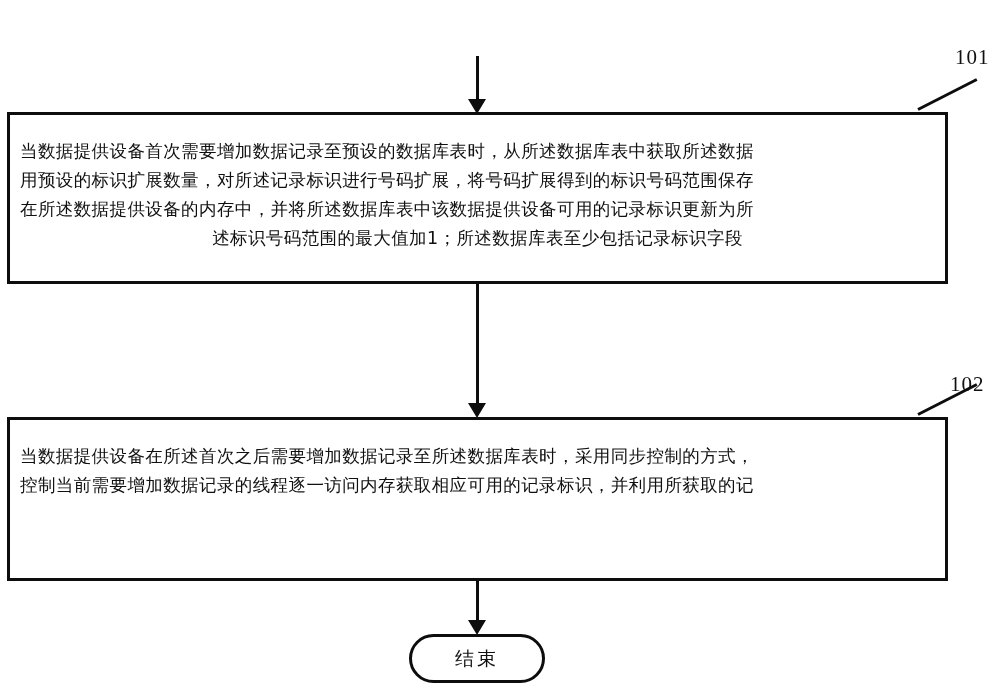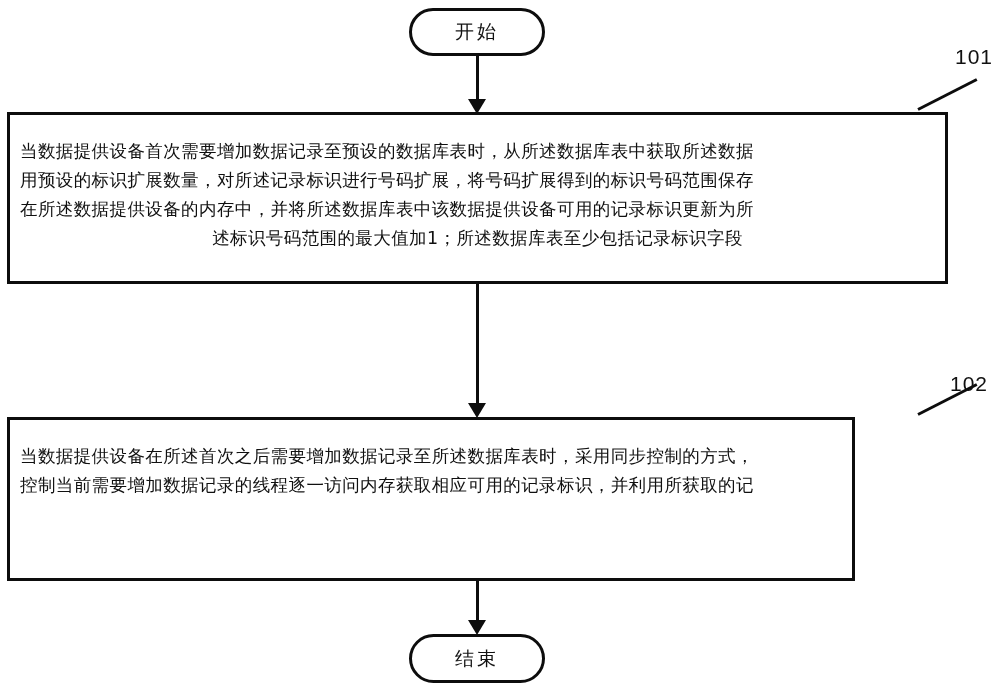--- a/index.html
+++ b/index.html
@@ -43,21 +43,21 @@
 
   
   .process-box {
     position: absolute;
     box-sizing: border-box;
     border: 3px solid #0d0d0d;
     background: #ffffff;
     padding: 22px 10px 0 10px;
   }
   #box-101 { left: 7px; top: 112px; width: 941px; height: 172px; }
-  #box-102 { left: 7px; top: 417px; width: 848px; height: 164px; }
+  #box-102 { left: 7px; top: 417px; width: 941px; height: 164px; }
 
   .box-text {
     font-family: "DejaVu Sans", "Liberation Sans", sans-serif;
     font-size: 17.5px;
     line-height: 29px;
     color: #101010;
     letter-spacing: 0.4px;
   }
   .box-text .line {
     display: block;
@@ -87,21 +87,21 @@
   #conn-start-101   { top: 56px;  height: 44px; }
   #arrow-start-101  { top: 99px; }
   #conn-101-102     { top: 284px; height: 120px; }
   #arrow-101-102    { top: 403px; }
   #conn-102-end     { top: 581px; height: 40px; }
   #arrow-102-end    { top: 620px; }
 
   
   .ref-label {
     position: absolute;
-    font-family: Liberation Sans, sans-serif;
+    font-family: Liberation Serif, serif;
     font-size: 21px;
     color: #101010;
     letter-spacing: 1px;
   }
   #ref-101-label { left: 955px; top: 45px; }
   #ref-102-label { left: 950px; top: 372px; }
 
   .leader-line {
     position: absolute;
     height: 3px;
@@ -109,23 +109,20 @@
     transform-origin: left center;
   }
   #ref-101-line { left: 918px; top: 108px; width: 66px; transform: rotate(-27deg); }
   #ref-102-line { left: 918px; top: 413px; width: 66px; transform: rotate(-27deg); }
 </style>
 </head>
 <body>
 
 <div id="canvas">
 
-  <div id="start-node" class="terminator">
-    <span class="node-text">开始</span>
-  </div>
 
   <div id="conn-start-101" class="connector"></div>
   <div id="arrow-start-101" class="arrowhead"></div>
 
   <div id="box-101" class="process-box">
     <div class="box-text">
       <span class="line">当数据提供设备首次需要增加数据记录至预设的数据库表时，从所述数据库表中获取所述数据</span>
       <span class="line">用预设的标识扩展数量，对所述记录标识进行号码扩展，将号码扩展得到的标识号码范围保存</span>
       <span class="line">在所述数据提供设备的内存中，并将所述数据库表中该数据提供设备可用的记录标识更新为所</span>
       <span class="line center">述标识号码范围的最大值加1；所述数据库表至少包括记录标识字段</span>

